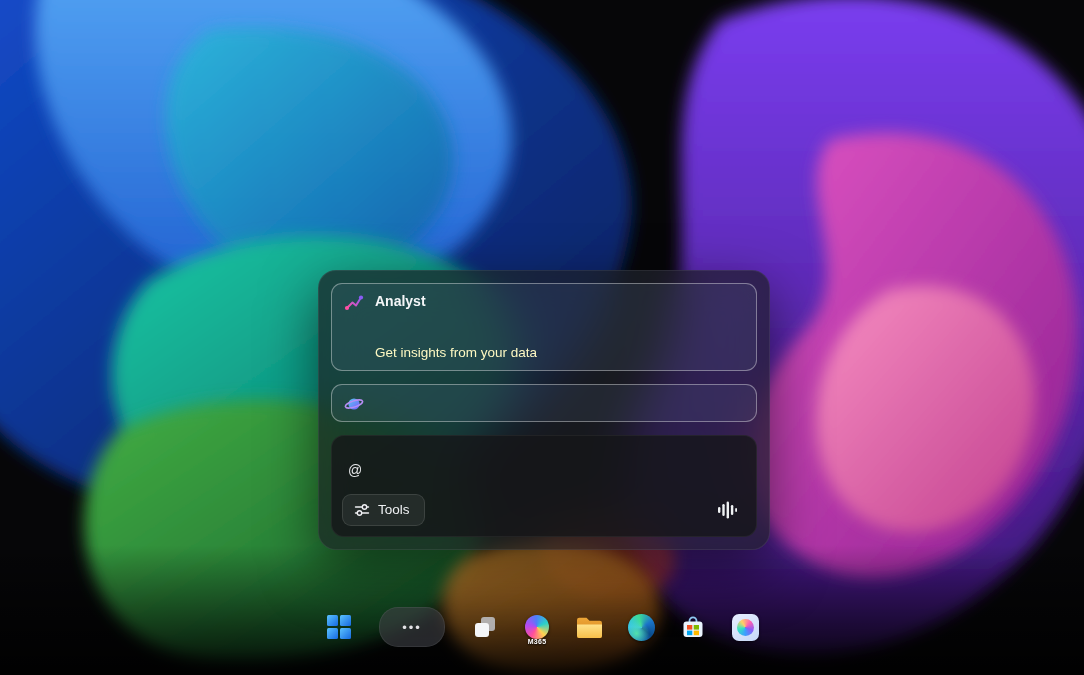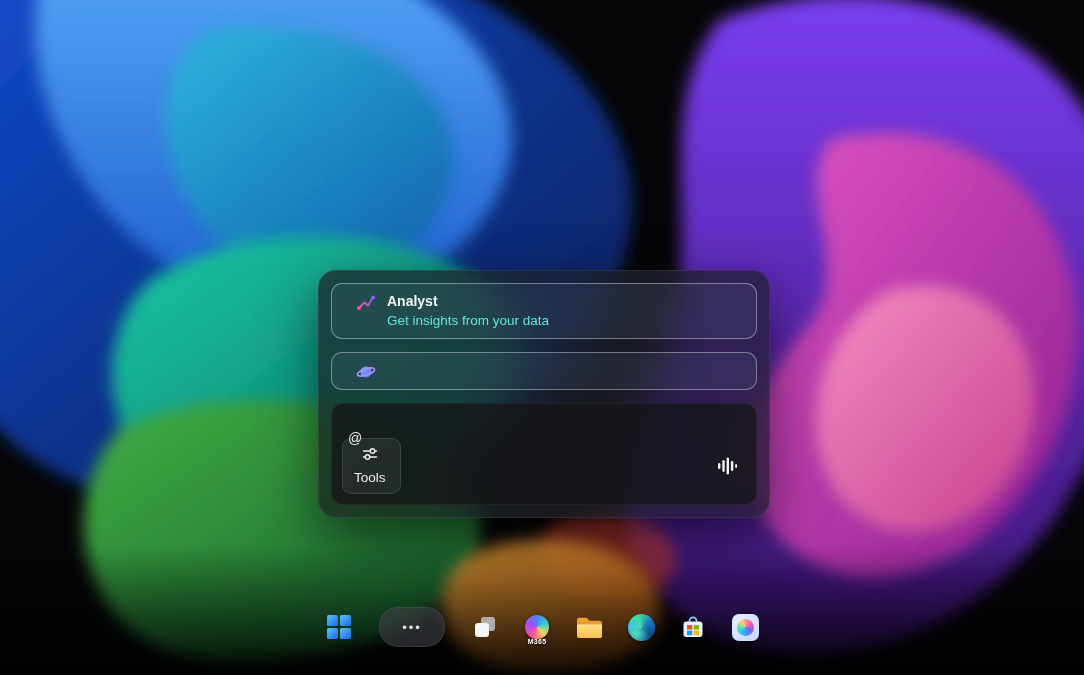--- a/index.html
+++ b/index.html
@@ -13,44 +13,44 @@
   .copilot-panel {
     position:absolute; left:318px; top:270px; width:452px; box-sizing:border-box;
     padding:12px; border-radius:18px;
     background:rgba(30,33,38,0.74);
     border:1px solid rgba(255,255,255,0.07);
     box-shadow:0 20px 55px rgba(0,0,0,0.55);
     backdrop-filter: blur(22px) saturate(140%);
   }
   .agent-card {
     display:flex; align-items:flex-start; gap:11px;
-    padding:7px 24px; margin-bottom:13px;
+    padding:7px 12px; margin-bottom:13px;
     border:1px solid rgba(255,255,255,0.38); border-radius:11px;
     background:rgba(104,126,158,0.14); cursor:pointer;
   }
   .agent-icon { width:20px; height:20px; flex:none; margin-top:2px; }
   .agent-title { font-size:14px; font-weight:700; color:#f4f6f8; line-height:20px; }
-  .agent-sub   { font-size:13.5px; color:#5eead4; line-height:20px; }
+  .agent-sub   { font-size:13.5px; color:#fef9c3; line-height:20px;margin-top:32px; }
 
   .input-box {
     position:relative; margin-top:2px; height:102px; box-sizing:border-box;
     border-radius:13px; padding:26px 16px 0 16px;
     background:rgba(21,22,25,0.80);
     border:1px solid rgba(255,255,255,0.05);
   }
   .input-value { font-size:14px; color:#e7e9eb; cursor:text; }
   .input-row {
     position:absolute; left:10px; right:16px; bottom:10px;
     display:flex; justify-content:space-between; align-items:center;
   }
   .tools-btn {
     display:flex; align-items:center; gap:8px;
     background:rgba(255,255,255,0.065); border:1px solid rgba(255,255,255,0.11);
     color:#eef0f2; font-size:13.5px; font-family:inherit;
-    padding:7px 14px 7px 11px; border-radius:9px; cursor:pointer; line-height:16px;flex-direction:column;
+    padding:7px 14px 7px 11px; border-radius:9px; cursor:pointer; line-height:16px;
   }
   .voice-btn { width:26px; height:26px; display:flex; align-items:center; justify-content:center; cursor:pointer; }
 
   
   .taskbar {
     position:absolute; left:0; right:0; bottom:12px; height:72px;
     display:flex; align-items:center; justify-content:center; gap:12px;
   }
   .tb-btn {
     width:40px; height:40px; border-radius:8px; position:relative;

